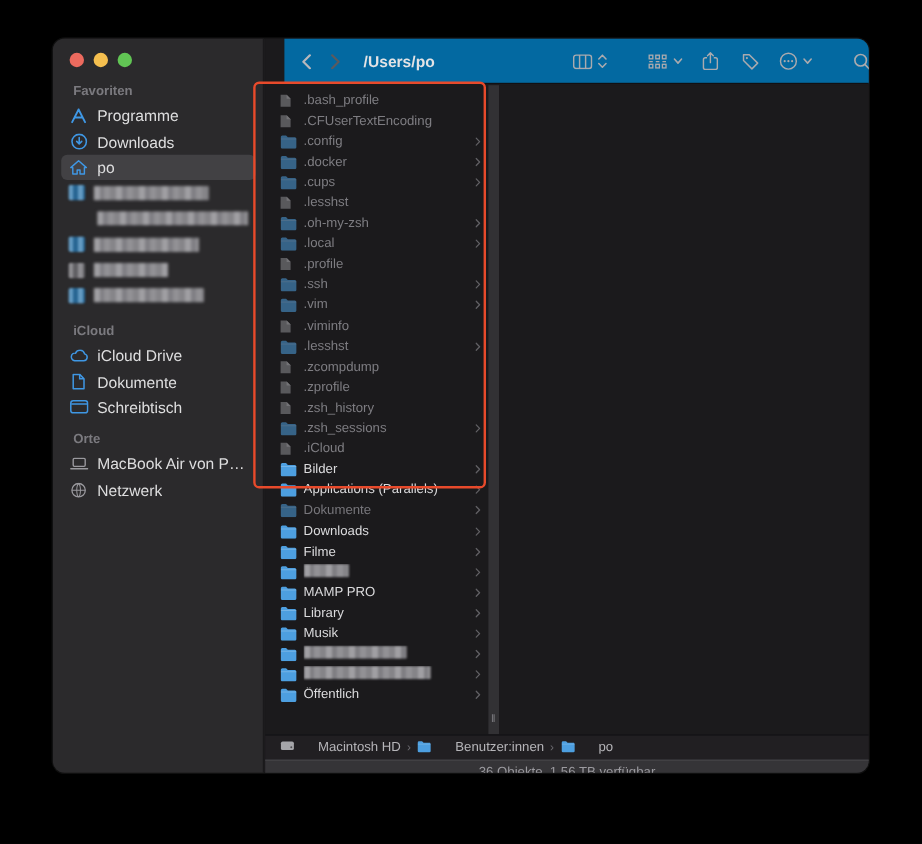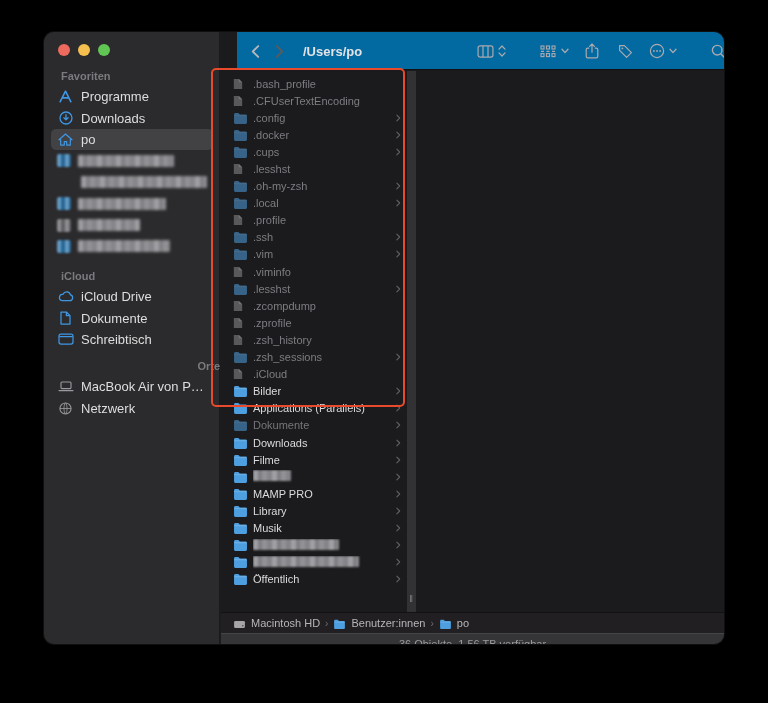--- a/index.html
+++ b/index.html
@@ -50,21 +50,21 @@
   
   #col-divider { position:absolute; left:186px; top:39px; width:9px; height:541px; background:#323134; }
   #col-handle { position:absolute; left:0; bottom:8px; width:9px; text-align:center;
     color:#828186; font-size:9px; letter-spacing:1px; }
   #col2 { position:absolute; left:195px; top:39px; width:308px; height:541px; background:#1b1a1c; }
 
   
   #pathbar { position:absolute; left:0; top:580px; width:503px; height:21px;
     background:#211f22; border-top:1px solid #121114; display:flex; align-items:center;
     padding-left:12px; gap:5px; font-size:11px; color:#b6b5b9; }
-  .crumb { display:flex; align-items:flex-end; gap:5px; }
+  .crumb { display:flex; align-items:flex-start; gap:19px; }
   .crumb-sep { color:#6c6b70; font-size:10px; }
   #statusbar { position:absolute; left:0; top:601px; width:503px; height:32px;
     background:#353437; border-top:1px solid #454448; display:flex; justify-content:center;
     padding-top:4px; font-size:11px; color:#9b9a9f; }
 
   
   #annotation-rect { position:absolute; left:167px; top:36px; width:194px; height:339px;
     border:2px solid #e84a2b; border-radius:5px; pointer-events:none; z-index:30; }
 
   
@@ -166,21 +166,21 @@
             <div class="sb-item">
               <span class="icon">
                 <svg viewBox="0 0 16 12" width="16" height="12">
                   <rect x="1" y="1" width="14" height="10" rx="2" fill="none" stroke="#3f97e4" stroke-width="1.25"></rect>
                   <path d="M1.4 3.6h13.2" stroke="#3f97e4" stroke-width="1.25"></path>
                 </svg>
               </span>
               <span class="sb-label">Schreibtisch</span>
             </div>
           </div>
-          <div class="sb-section" style="top: 328px; text-align: right;">
+          <div class="sb-section" style="top: 328px;">
             <div class="sb-header">Orte</div>
             <div class="sb-item">
               <span class="icon">
                 <svg viewBox="0 0 16 11" width="16" height="11">
                   <rect x="3" y="1" width="10" height="6.6" rx="1" fill="none" stroke="#9a999e" stroke-width="1.15"></rect>
                   <path d="M1 9.6h14" stroke="#9a999e" stroke-width="1.15" stroke-linecap="round"></path>
                 </svg>
               </span>
               <span class="sb-label">MacBook Air von Philippe</span>
             </div>

